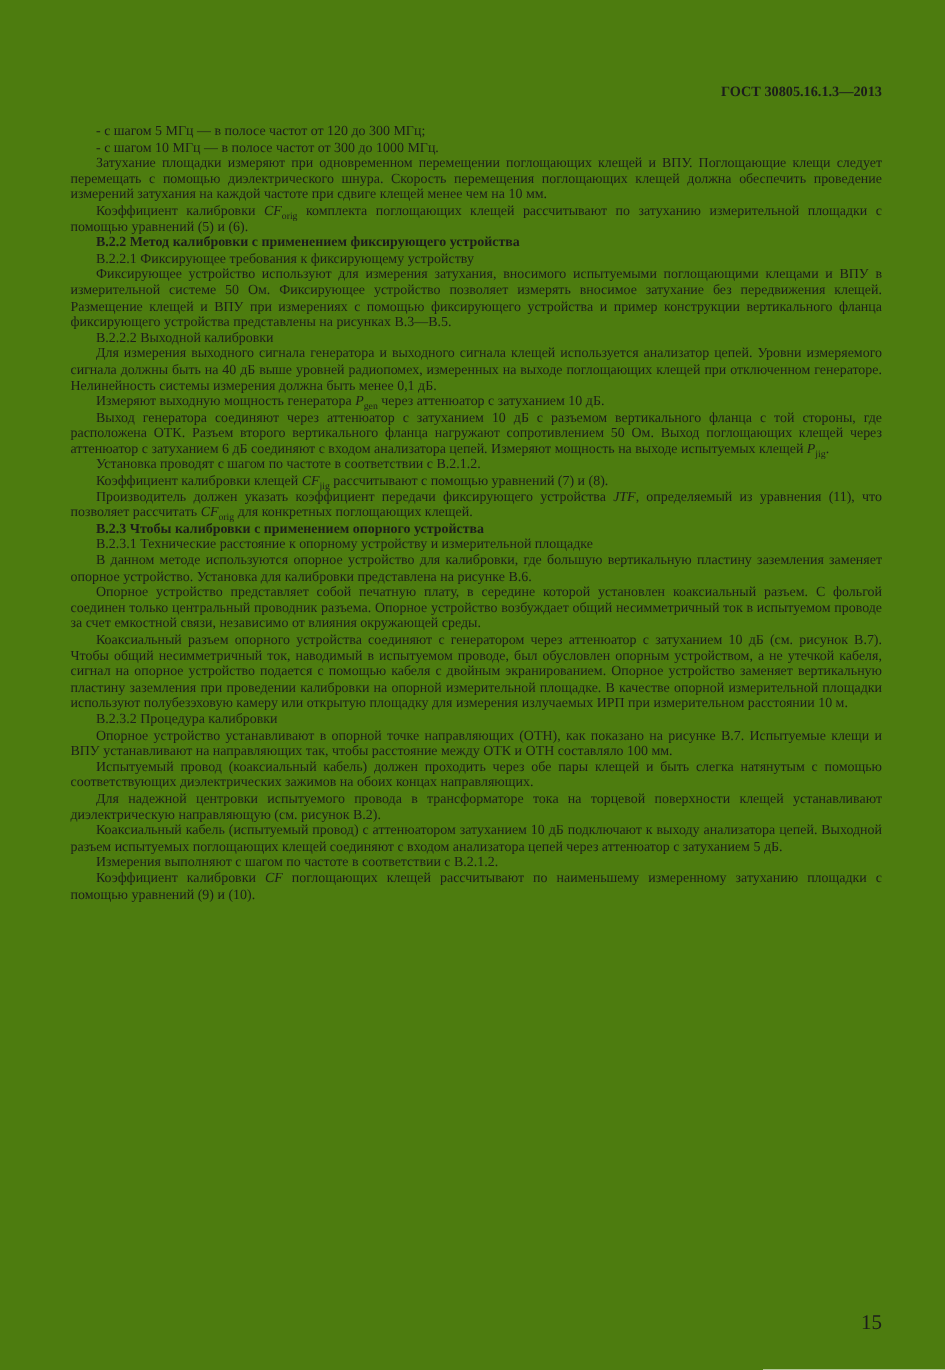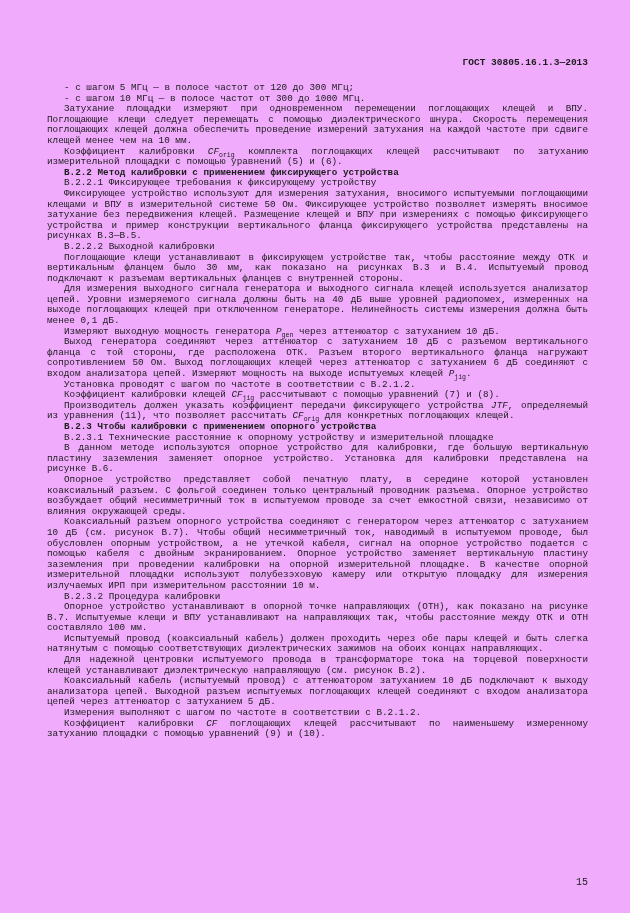--- a/index.html
+++ b/index.html
@@ -1,23 +1,23 @@
 <!DOCTYPE html>
 <html><head>
 <meta charset="utf-8">
 <style>
   * { margin: 0; padding: 0; box-sizing: border-box; }
   html, body { background: #ffffff; }
   .page {
     width: 630px;
     height: 913px;
-    background: #f0abfc;
+    background: #4d7c0f;
     position: relative;
     overflow: hidden;
-    font-family: Liberation Mono, monospace;
+    font-family: Liberation Serif, serif;
     color: #1c1c1c;
   }
   .content {
     position: absolute;
     left: 47px;
     top: 57px;
     width: 541px;
   }
   .doc-header {
     text-align: right;
@@ -34,41 +34,40 @@
   }
   .body-text p.para.bold {
     font-weight: bold;
   }
   .body-text i { font-style: italic; }
   .body-text sub { font-size: 6.5px; line-height: 0; }
   .page-number {
     position: absolute;
     right: 42px;
     bottom: 25px;
-    font-size: 10px;
+    font-size: 14px;
     line-height: 11px;
     color: #1c1c1c;
   }
 </style>
 </head>
 <body>
 
 <div class="page">
   <div class="content">
     <div class="doc-header">ГОСТ 30805.16.1.3—2013</div>
     <div class="body-text">
         <p class="para">- с шагом  5 МГц  —  в полосе частот от 120 до 300 МГц;</p>
         <p class="para">- с шагом  10 МГц  —  в полосе частот от 300 до 1000 МГц.</p>
         <p class="para">Затухание площадки измеряют при одновременном перемещении поглощающих  клещей и ВПУ.  Поглощающие клещи  следует  перемещать с  помощью диэлектрического шнура. Скорость перемещения поглощающих клещей должна обеспечить проведение измерений  затухания на каждой частоте при  сдвиге клещей  менее чем на 10 мм.</p>
         <p class="para">Коэффициент калибровки <i>CF</i><sub>orig</sub> комплекта поглощающих клещей рассчитывают по затуханию измерительной площадки с помощью  уравнений  (5)  и  (6).</p>
         <p class="para bold">В.2.2 Метод калибровки с применением фиксирующего устройства</p>
         <p class="para">В.2.2.1 Фиксирующее требования к фиксирующему устройству</p>
         <p class="para">Фиксирующее устройство используют  для  измерения  затухания,  вносимого испытуемыми поглощающими клещами  и  ВПУ  в измерительной системе 50 Ом. Фиксирующее устройство позволяет измерять вносимое  затухание без передвижения клещей. Размещение клещей и ВПУ при измерениях с помощью фиксирующего устройства и пример конструкции вертикального фланца фиксирующего устройства представлены  на рисунках В.3—В.5.</p>
         <p class="para">В.2.2.2  Выходной  калибровки</p>
-        <p class="para">Поглощающие клещи устанавливают в фиксирующем устройстве так, чтобы расстояние между ОТК  и вертикальным фланцем было 30 мм, как показано на рисунках  В.3  и  В.4. Испытуемый провод подключают к разъемам вертикальных фланцев с внутренней стороны.</p>
         <p class="para">Для  измерения  выходного сигнала генератора и выходного сигнала клещей используется  анализатор цепей. Уровни измеряемого сигнала должны быть на 40 дБ выше  уровней радиопомех, измеренных на выходе поглощающих  клещей  при  отключенном  генераторе.  Нелинейность  системы измерения должна быть менее 0,1 дБ.</p>
         <p class="para">Измеряют  выходную мощность  генератора  <i>P</i><sub>gen</sub>  через аттенюатор с затуханием 10 дБ.</p>
         <p class="para">Выход генератора соединяют через аттенюатор с затуханием 10 дБ с разъемом вертикального фланца с той стороны,  где  расположена ОТК.  Разъем  второго вертикального фланца  нагружают сопротивлением 50 Ом. Выход  поглощающих  клещей  через аттенюатор с  затуханием 6 дБ соединяют с входом  анализатора цепей. Измеряют мощность на выходе испытуемых клещей <i>P</i><sub>jig</sub>.</p>
         <p class="para">Установка проводят с шагом по частоте  в соответствии с  В.2.1.2.</p>
         <p class="para">Коэффициент калибровки клещей   <i>CF</i><sub>jig</sub>  рассчитывают с помощью уравнений  (7) и (8).</p>
         <p class="para">Производитель должен указать коэффициент передачи фиксирующего устройства <i>JTF</i>, определяемый из уравнения (11), что позволяет рассчитать <i>CF</i><sub>orig</sub> для конкретных поглощающих клещей.</p>
         <p class="para bold">В.2.3 Чтобы калибровки с применением опорного устройства</p>
         <p class="para">В.2.3.1 Технические расстояние к опорному устройству  и измерительной  площадке</p>
         <p class="para">В  данном  методе  используются  опорное устройство для  калибровки,  где  большую вертикальную пластину заземления заменяет опорное устройство. Установка для калибровки представлена на рисунке  В.6.</p>
         <p class="para">Опорное  устройство представляет собой  печатную плату,  в середине которой  установлен  коаксиальный разъем.  С фольгой соединен только центральный  проводник разъема.  Опорное  устройство возбуждает общий несимметричный  ток  в  испытуемом проводе за счет емкостной связи,  независимо от влияния окружающей среды.</p>

